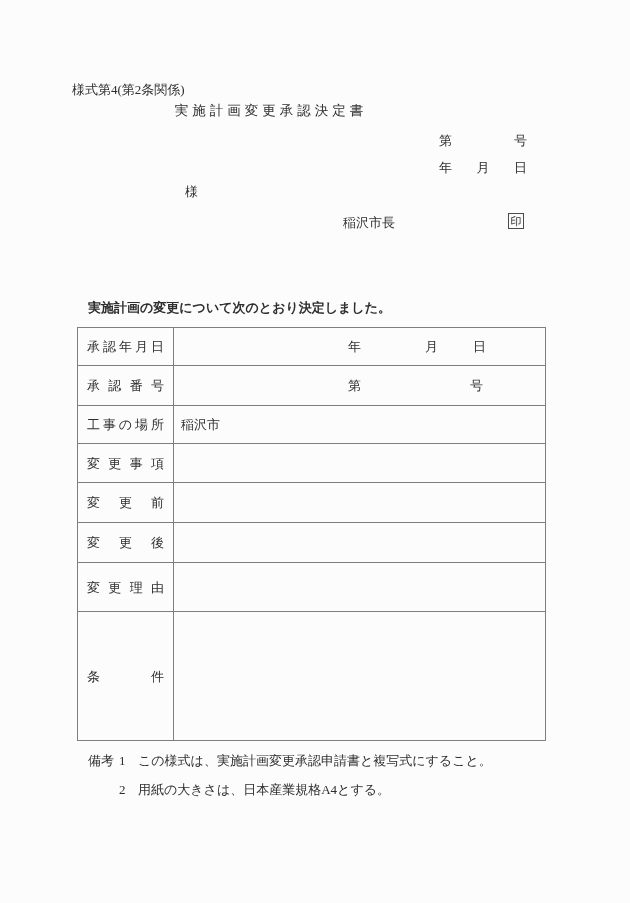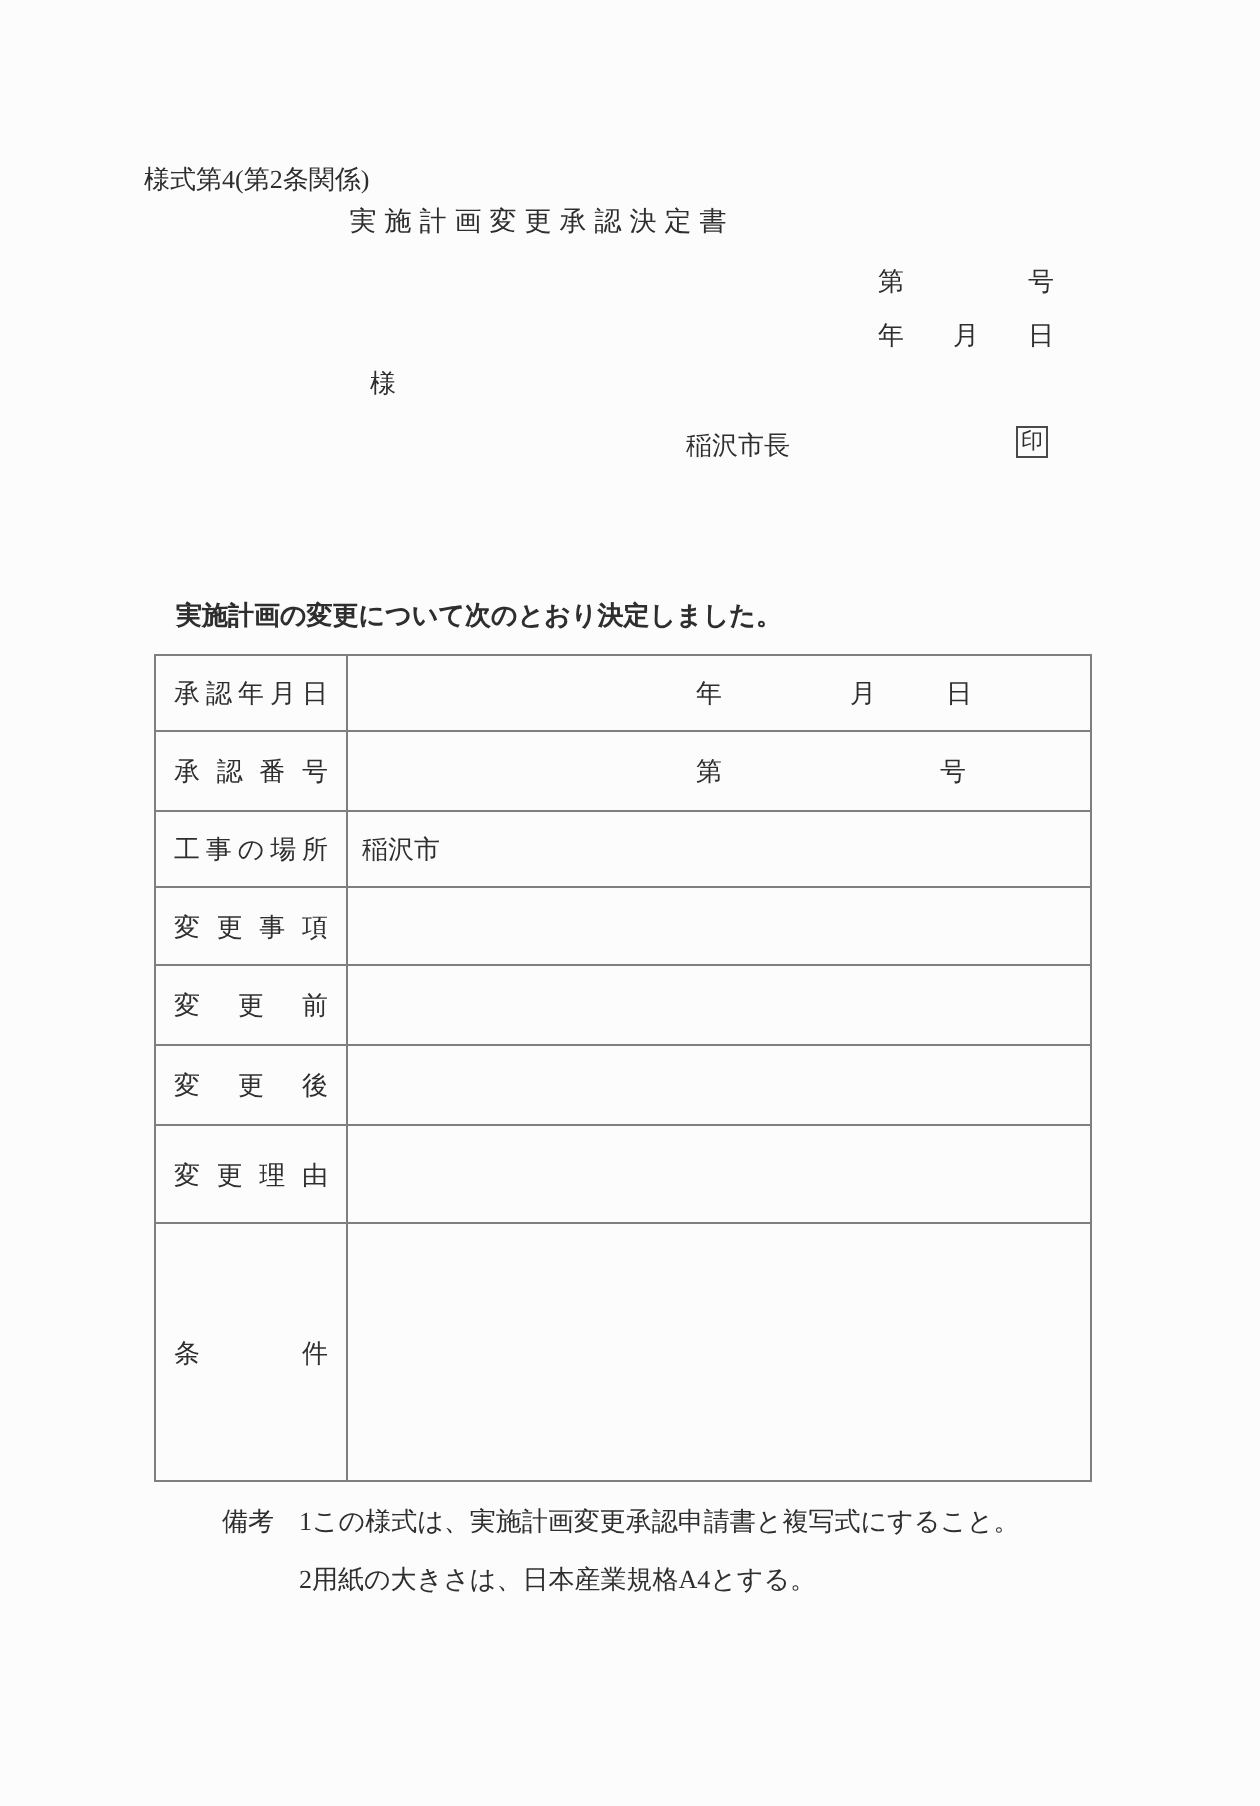--- a/index.html
+++ b/index.html
@@ -7,21 +7,21 @@
     position:relative;
     width:630px;height:903px;
     margin:0 auto;
     background:#fcfcfc;
     color:#2e2e2e;
     font-family:"Liberation Serif","DejaVu Serif",serif;
     font-size:13px;
     line-height:13px;
     overflow:hidden;
   }
-  .abs{position:absolute;white-space:nowrap;text-align:right;}
+  .abs{position:absolute;white-space:nowrap;}
   .form-number{left:72px;top:83px;}
   .doc-title{left:0;top:104px;width:542px;text-align:center;letter-spacing:4px;font-size:13.5px;}
   .docno-row{left:439px;top:134px;width:88px;display:flex;justify-content:space-between;}
   .date-row{left:439px;top:161px;width:88px;display:flex;justify-content:space-between;}
   .addressee{left:185px;top:185px;}
   .issuer{left:343px;top:216px;}
   .seal-box{
     left:508px;top:213px;width:16px;height:16px;
     border:1px solid #4a4a4a;box-sizing:border-box;
     display:flex;align-items:center;justify-content:center;
@@ -42,21 +42,21 @@
   }
   .label-cell .label-inner{
     display:flex;justify-content:space-between;
     padding:0 9px;
   }
   .value-cell{padding-left:7px !important;}
   .value-parts span{display:inline-block;}
   .r1-y{margin-left:167px;} .r1-m{margin-left:64px;} .r1-d{margin-left:35px;}
   .r2-p{margin-left:167px;} .r2-s{margin-left:109px;}
 
-  .notes{left:88px;top:754px;margin-left:18px;}
+  .notes{left:88px;top:754px;}
   .note-row{display:flex;height:18px;margin-bottom:11px;}
   .note-heading{width:31px;}
   .note-num{width:19px;}
 </style>
 </head>
 <body>
 
 <div class="page">
 
   <div class="abs form-number">様式第4(第2条関係)</div>

